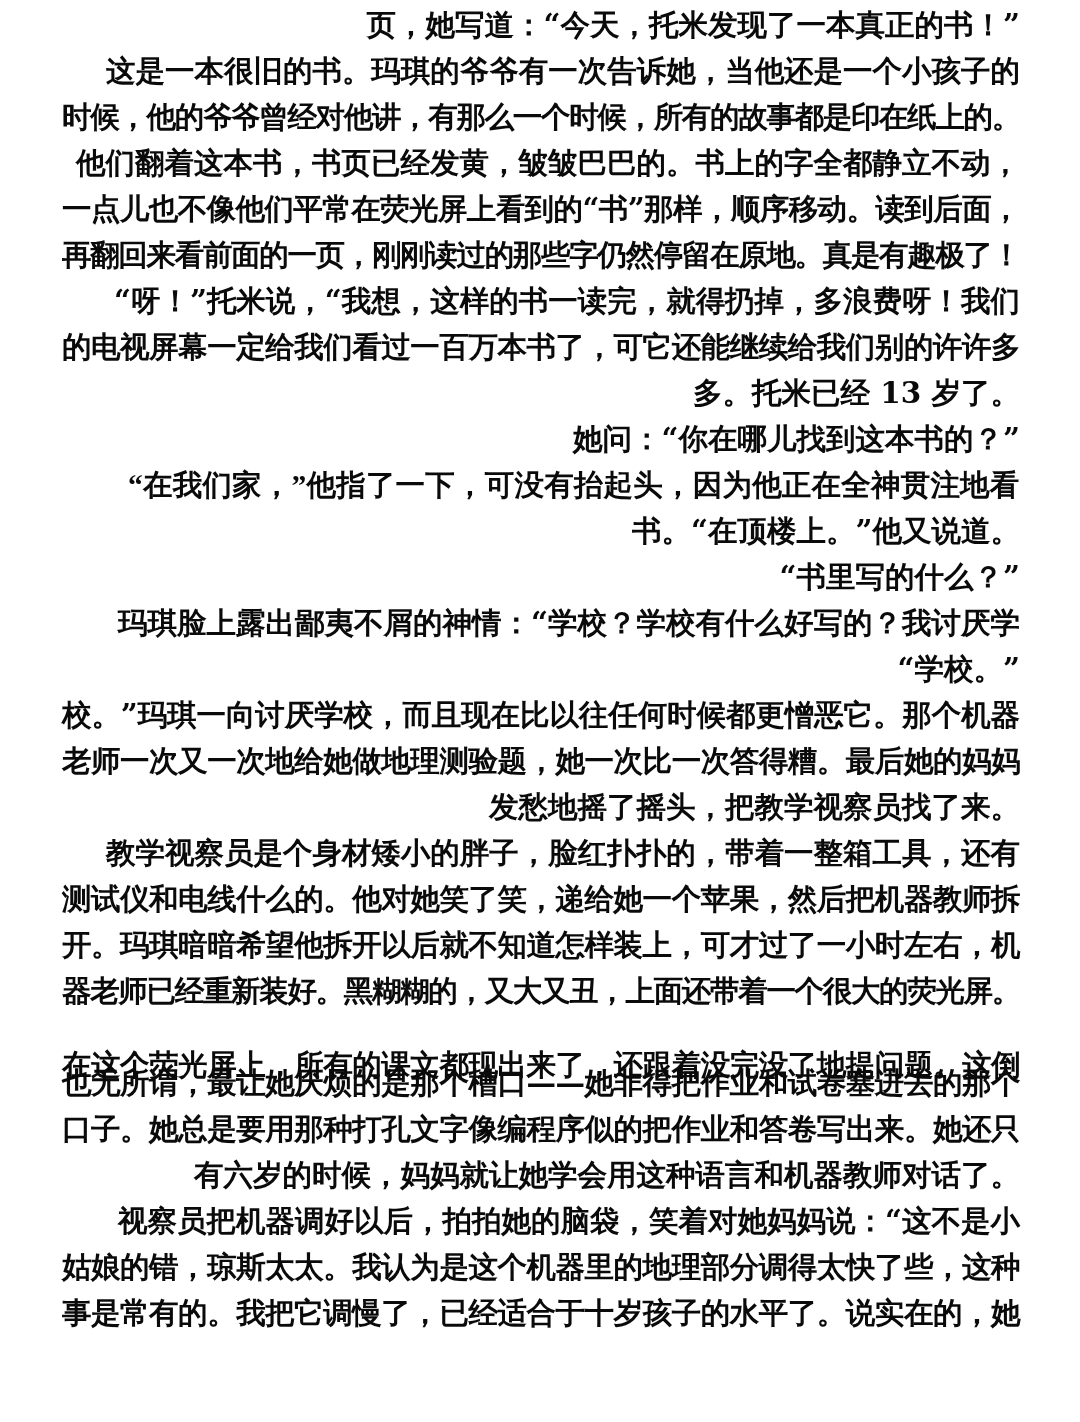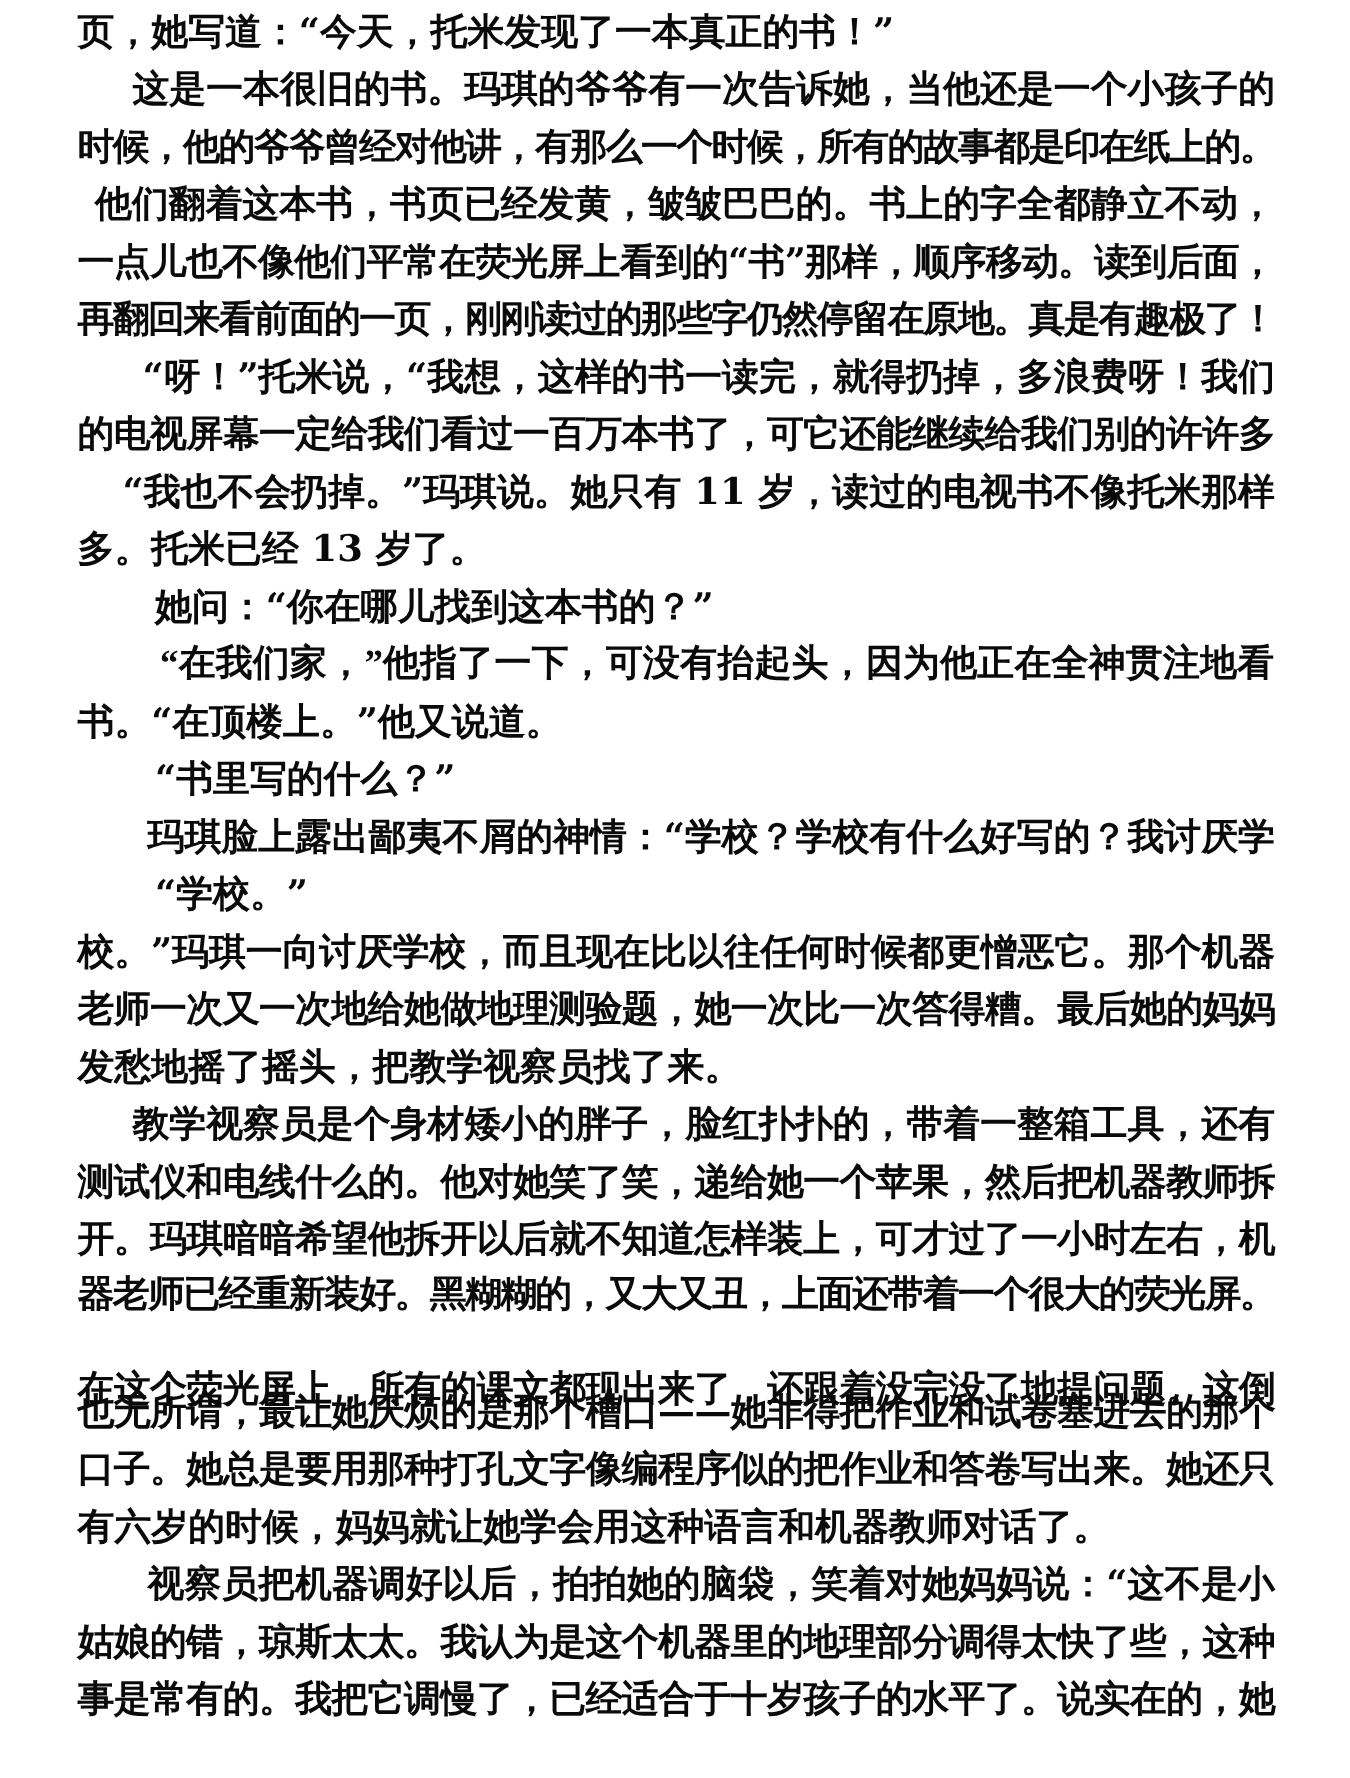--- a/index.html
+++ b/index.html
@@ -8,20 +8,21 @@
     padding: 0;
     background: #ffffff;
   }
   #page {
     position: relative;
     width: 1068px;
     height: 1422px;
     background: #ffffff;
     overflow: hidden;
     box-sizing: border-box;
+    text-align: right;
   }
   #text-column {
     position: absolute;
     left: 62px;
     top: 2px;
     width: 958px;
   }
   .line {
     font-family: "DejaVu Serif", "Liberation Serif", serif;
     font-weight: 700;
@@ -74,24 +75,20 @@
       <div class="line just">
         <span style="letter-spacing: -1.364px; display: inline-block; transform-origin: left center; transform: scaleX(1.0014);">再翻回来看前面的一页，刚刚读过的那些字仍然停留在原地。真是有趣极了！</span>
       </div>
       <div class="line just">
         <span class="indent">&nbsp;</span>
         <span style="letter-spacing: -0.013px; display: inline-block; transform-origin: left center; transform: scaleX(1);">“呀！”托米说，“我想，这样的书一读完，就得扔掉，多浪费呀！我们</span>
       </div>
       <div class="line just">
         <span style="letter-spacing: -0.484px; display: inline-block; transform-origin: left center; transform: scaleX(1.0005);">的电视屏幕一定给我们看过一百万本书了，可它还能继续给我们别的许许多</span>
       </div>
-      <div class="line just">
-        <span class="indent">&nbsp;</span>
-        <span style="letter-spacing: 0.014px; display: inline-block; transform-origin: left center; transform: scaleX(1);">“我也不会扔掉。”玛琪说。她只有 11 岁，读过的电视书不像托米那样</span>
-      </div>
       <div class="line last"><span>多。托米已经 13 岁了。</span></div>
       <div class="line last"><span class="indent">&nbsp;</span><span>她问：“你在哪儿找到这本书的？”</span></div>
       <div class="line just">
         <span class="indent">&nbsp;</span>
         <span style="letter-spacing: 0.219px; display: inline-block; transform-origin: left center; transform: scaleX(0.9997); font-family: Liberation Serif, serif;">“在我们家，”他指了一下，可没有抬起头，因为他正在全神贯注地看</span>
       </div>
       <div class="line last"><span>书。“在顶楼上。”他又说道。</span></div>
       <div class="line last"><span class="indent">&nbsp;</span><span>“书里写的什么？”</span></div>
       <div class="line just">
         <span class="indent">&nbsp;</span>
@@ -109,21 +106,21 @@
         <span class="indent">&nbsp;</span>
         <span style="letter-spacing: -0.017px; display: inline-block; transform-origin: left center; transform: scaleX(1);">教学视察员是个身材矮小的胖子，脸红扑扑的，带着一整箱工具，还有</span>
       </div>
       <div class="line just">
         <span style="letter-spacing: -0.484px; display: inline-block; transform-origin: left center; transform: scaleX(1.0005);">测试仪和电线什么的。他对她笑了笑，递给她一个苹果，然后把机器教师拆</span>
       </div>
       <div class="line just">
         <span style="letter-spacing: -0.484px; display: inline-block; transform-origin: left center; transform: scaleX(1.0005);">开。玛琪暗暗希望他拆开以后就不知道怎样装上，可才过了一小时左右，机</span>
       </div>
       <div class="line just">
-        <span style="letter-spacing: -1.364px; display: inline-block; transform-origin: left center; transform: scaleX(1.0014); font-family: Liberation Mono, monospace;">器老师已经重新装好。黑糊糊的，又大又丑，上面还带着一个很大的荧光屏。</span>
+        <span style="letter-spacing: -1.364px; display: inline-block; transform-origin: left center; transform: scaleX(1.0014);">器老师已经重新装好。黑糊糊的，又大又丑，上面还带着一个很大的荧光屏。</span>
       </div>
       <div class="line just">
         <span style="letter-spacing: -0.484px; display: inline-block; transform-origin: left center; transform: scaleX(1.0005); margin-top: 28px;">在这个荧光屏上，所有的课文都现出来了，还跟着没完没了地提问题。这倒</span>
       </div>
       <div class="line just">
         <span style="letter-spacing: -0.484px; display: inline-block; transform-origin: left center; transform: scaleX(1.0005);">也无所谓，最让她厌烦的是那个槽口——她非得把作业和试卷塞进去的那个</span>
       </div>
       <div class="line just">
         <span style="letter-spacing: -0.484px; display: inline-block; transform-origin: left center; transform: scaleX(1.0005);">口子。她总是要用那种打孔文字像编程序似的把作业和答卷写出来。她还只</span>
       </div>

